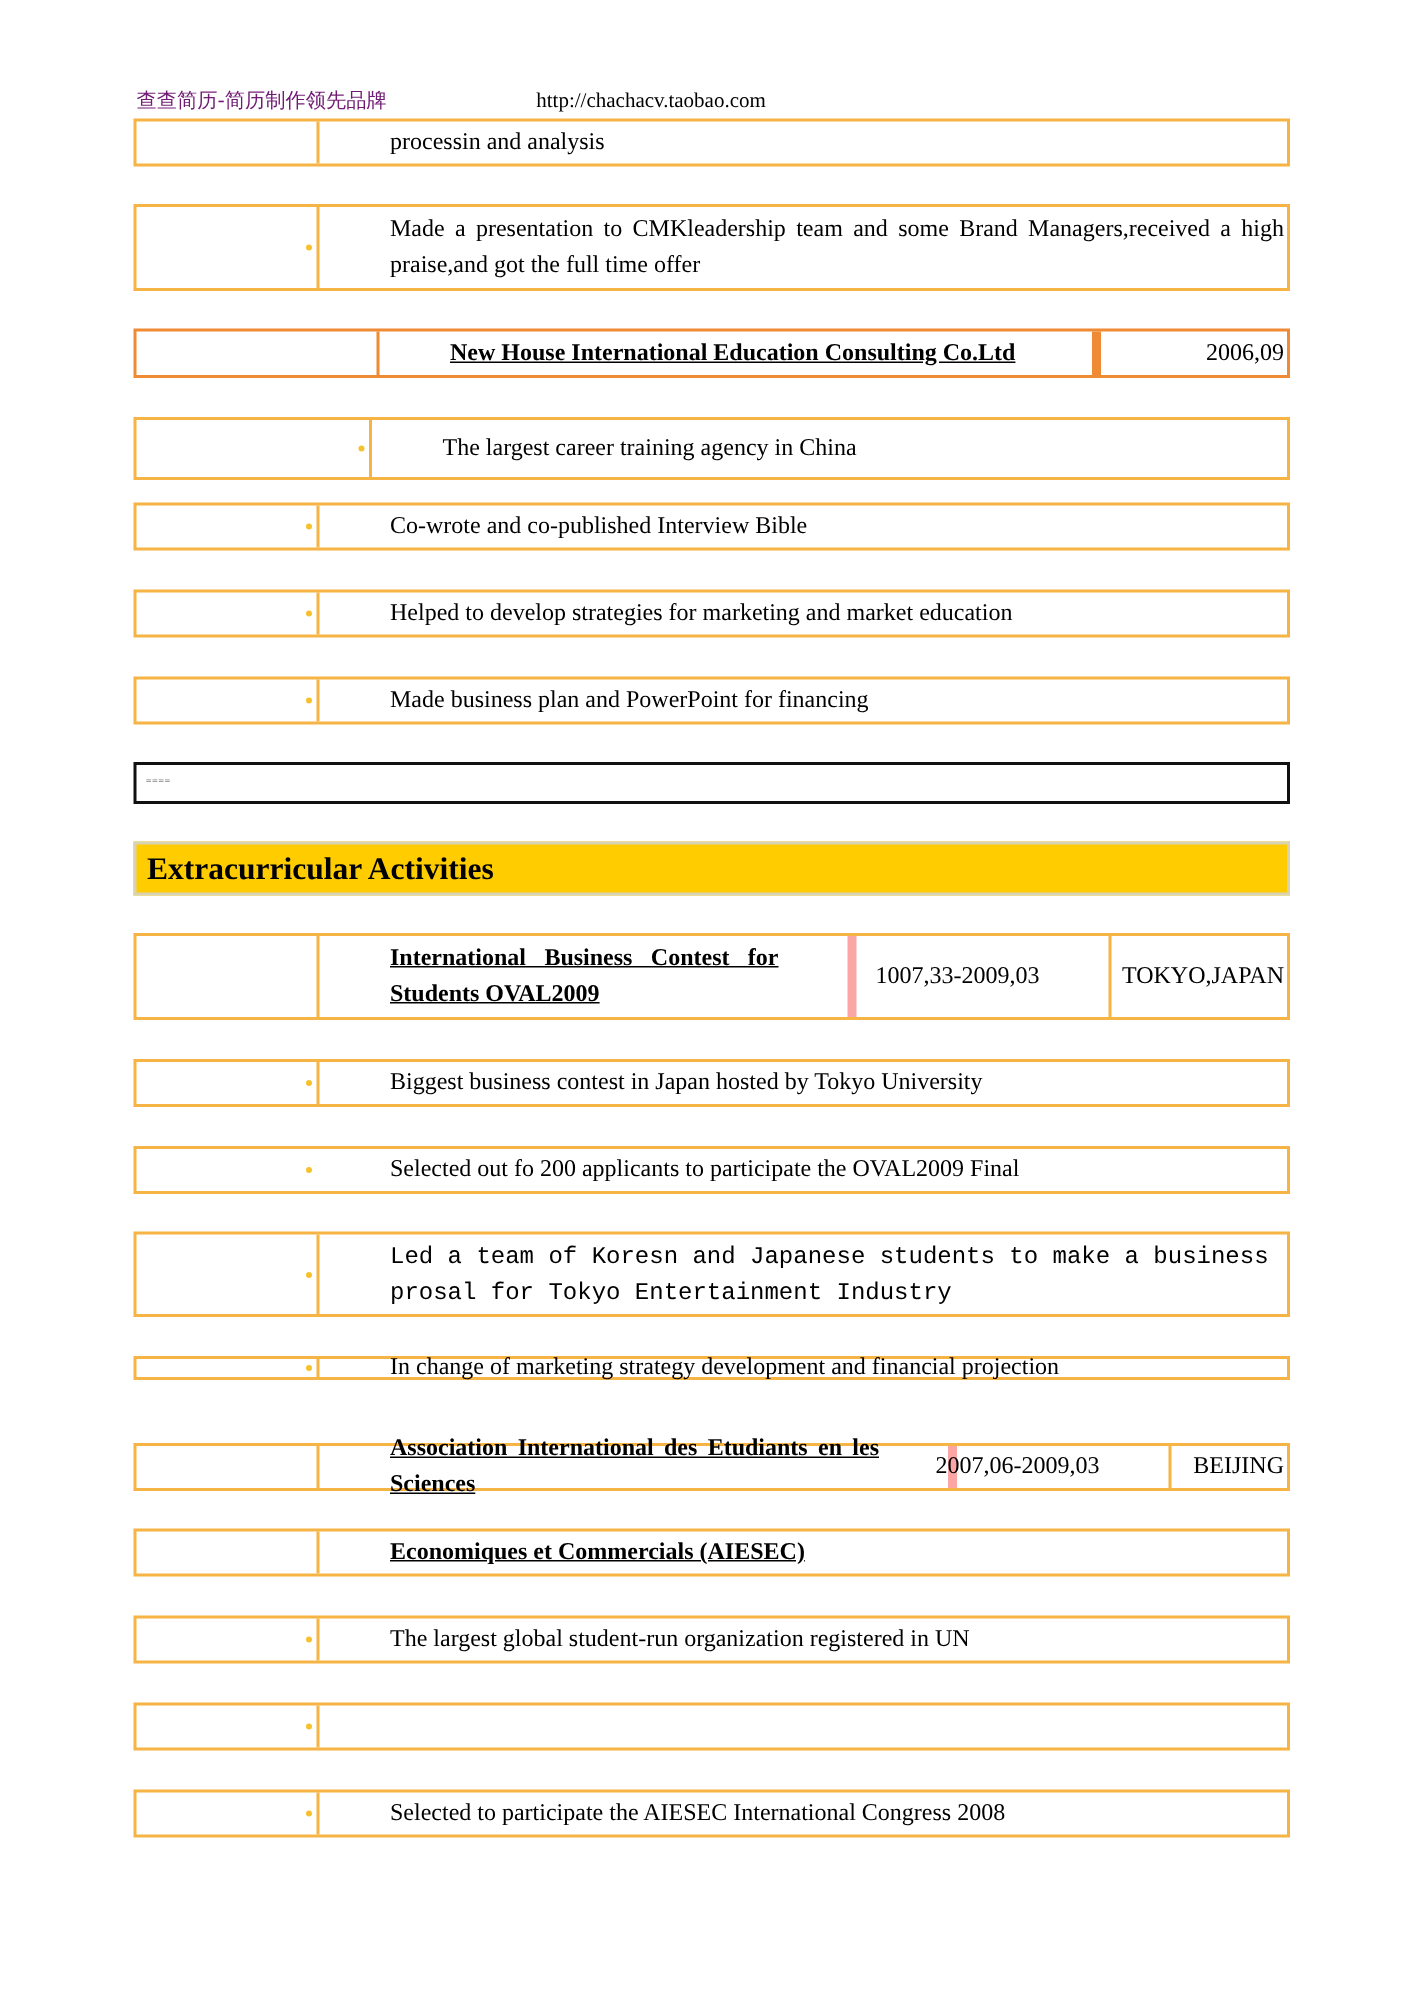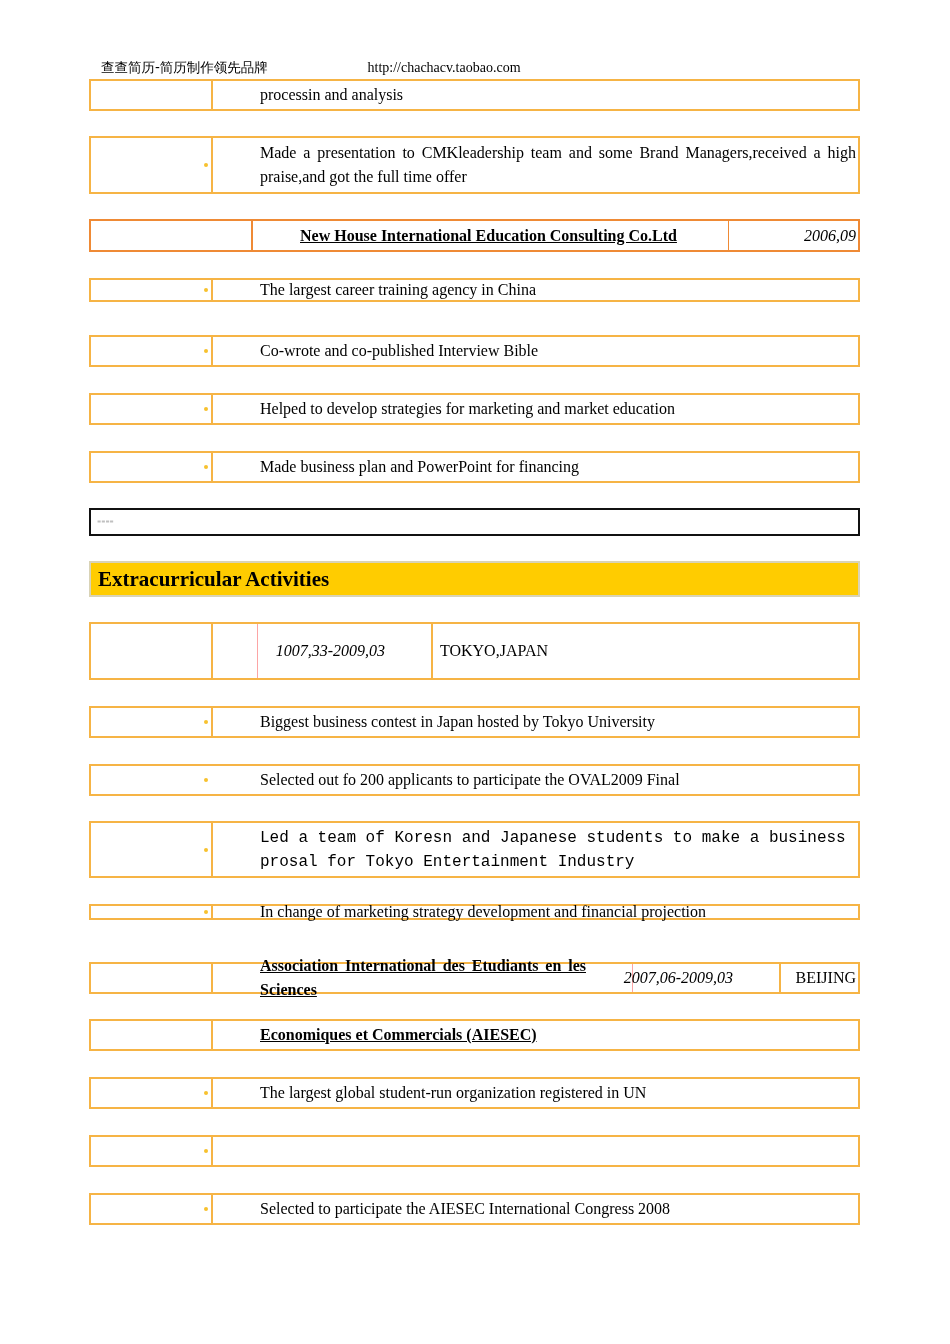--- a/index.html
+++ b/index.html
@@ -1,32 +1,32 @@
 <!DOCTYPE html>
 <html><head>
 <meta charset="utf-8">
 <style>
   html, body { margin: 0; padding: 0; background: #ffffff; }
   body { width: 950px; height: 1344px; position: relative; overflow: hidden;
          font-family: "Liberation Serif", "DejaVu Serif", serif; color: #000; }
   .header { position: absolute; top: 58px; left: 91px; font-size: 14px; line-height: 18px; }
-  .header .brand { display: inline-block; width: 263px; font-family: "DejaVu Sans", sans-serif; font-size: 13.5px; color:#000000;margin-left:10px; }
+  .header .brand { display: inline-block; width: 263px; font-family: "DejaVu Sans", sans-serif; font-size: 13.5px; color:#701a75; }
   .header .url { display: inline-block; font-size: 14px; }
 
   .row { position: absolute; left: 89px; width: 771px; box-sizing: border-box;
          border: 2px solid #f6b445; display: flex; background: #fff; gap: 44px; }
   .row.dark { border-color: #ef8a35; padding-left: 40px; }
   .row .lead { width: 122px; flex: none; border-right: 2px solid #f6b445; position: relative; box-sizing: border-box; }
   .row.dark .lead { border-right-color: #ef8a35; }
   .row .bullet { position: absolute; right: 3px; top: 50%; width: 4px; height: 4px; margin-top: -2px;
                  border-radius: 50%; background: #f7c12e; }
   .row .cell { padding: 0 2px 0 3px; font-size: 16px; line-height: 24px; display: flex; align-items: center; box-sizing: border-box; }
   .row .main { flex: 1; text-align: justify; }
   .row .main span { display: block; }
-  .row .dates { border-left: 1px solid #fca5a5; justify-content: flex-end; white-space: nowrap; font-style: italic; }
+  .row .dates { border-left: 6px solid #fca5a5; justify-content: flex-end; white-space: nowrap; }
   .row.dark .dates { border-left-color: #ef8a35; }
   .row .loc { border-left: 2px solid #f6b445; justify-content: flex-end; white-space: nowrap; }
   .title-link { font-weight: bold; text-decoration: underline; }
 
   .sep { position: absolute; left: 89px; top: 508px; width: 771px; height: 28px; box-sizing: border-box;
          border: 2px solid #111; }
   .sep .tiny { position: absolute; left: 6px; top: 8px; font-size: 5px; color: #888; font-family: "DejaVu Sans", sans-serif; }
 
   .section { position: absolute; left: 89px; top: 561px; width: 771px; height: 36px; box-sizing: border-box;
              background: #ffcc00; border: 2px solid #d9d3b6; }
@@ -53,21 +53,21 @@
 </div>
 
 <div class="row dark" style="top:219px;height:33px;">
   <div class="lead"></div>
   <div class="cell main">
     <span class="title-link">New House International Education Consulting Co.Ltd</span>
   </div>
   <div class="cell dates" style="width:130px;">2006,09</div>
 </div>
 
-<div class="row" style="top:278px;height:24px;">
+<div class="row" style="top:278px;height:42px;padding-left:35px;">
   <div class="lead">
       <span class="bullet"></span>
     </div>
   <div class="cell main">The largest career training agency in China</div>
 </div>
 <div class="row" style="top:335px;height:32px;">
   <div class="lead">
       <span class="bullet"></span>
     </div>
   <div class="cell main">Co-wrote and co-published Interview Bible</div>
@@ -88,20 +88,23 @@
 <div class="sep">
   <span class="tiny">====</span>
 </div>
 
 <div class="section">
   <h2>Extracurricular Activities</h2>
 </div>
 
 <div class="row" style="top:622px;height:58px;">
   <div class="lead"></div>
+  <div class="cell main" style="text-align-last:left;">
+    <span class="title-link" style="text-align:justify;text-align-last:left;">International Business Contest for Students OVAL2009</span>
+  </div>
   <div class="cell dates" style="width:130px;">1007,33-2009,03</div>
   <div class="cell loc" style="width:119px;">TOKYO,JAPAN</div>
 </div>
 
 <div class="row" style="top:706px;height:32px;">
   <div class="lead">
       <span class="bullet"></span>
     </div>
   <div class="cell main">Biggest business contest in Japan hosted by Tokyo University</div>
 </div>

